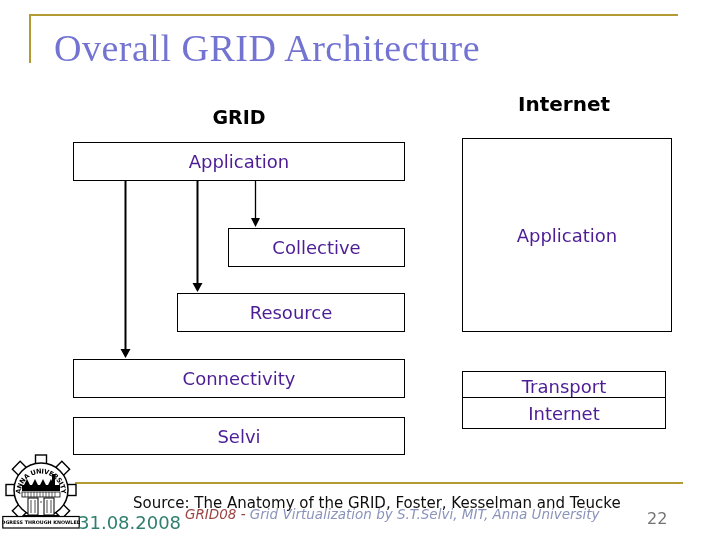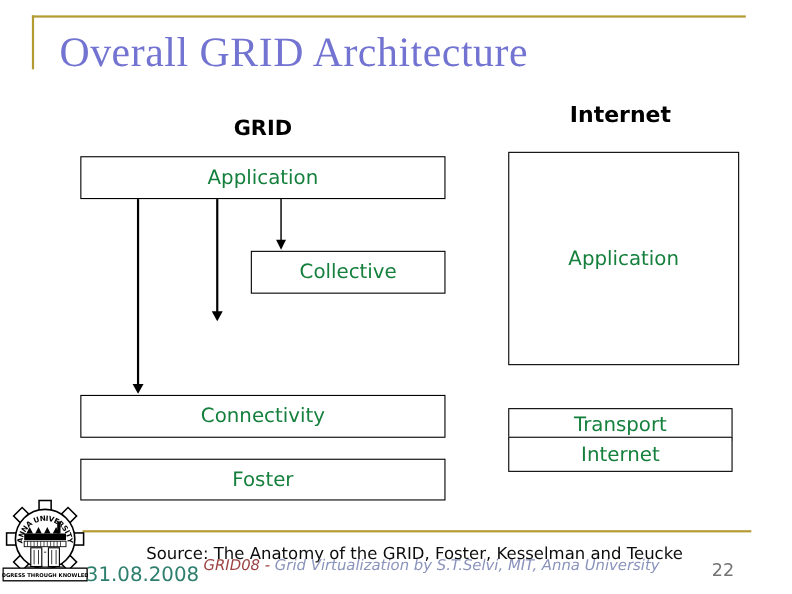--- a/index.html
+++ b/index.html
@@ -22,21 +22,21 @@
   .col-header {
     position:absolute; font-weight:bold; font-size:19px; color:#000;
     text-align:center;
   }
   #grid-header     { left:73px;  top:106px; width:332px; }
   #internet-header { left:462px; top:92px;  width:204px; font-size:20px; }
 
   .box {
     position:absolute; background:#fff; border:1px solid #000;
     display:flex; align-items:center; justify-content:center;
-    font-size:18px; color:#15803d; box-sizing:border-box;
+    font-size:18px; color:#4c1d95; box-sizing:border-box;
   }
   #box-g-app { left:73px;  top:142px; width:332px; height:39px; }
   #box-g-col { left:228px; top:228px; width:177px; height:39px; }
   #box-g-res { left:177px; top:293px; width:228px; height:39px; }
   #box-g-con { left:73px;  top:359px; width:332px; height:39px; }
   #box-g-fab { left:73px;  top:417px; width:332px; height:38px; }
   #box-i-app { left:462px; top:138px; width:210px; height:194px; }
   #box-i-tra { left:462px; top:355px; width:204px; height:30px;margin-top:16px; }
   #box-i-int { left:462px; top:397px; width:204px; height:32px; }
   #box-i-lnk { left:462px; top:428px; width:204px; height:34px; }
@@ -61,22 +61,23 @@
   <div class="gold gold-top"></div>
   <div class="gold gold-left"></div>
 
   <div class="title">Overall GRID Architecture</div>
 
   <div class="col-header" id="grid-header">GRID</div>
   <div class="col-header" id="internet-header">Internet</div>
 
   <div class="box" id="box-g-app">Application</div>
   <div class="box" id="box-g-col">Collective</div>
+  <div class="box" id="box-g-res">Resource</div>
   <div class="box" id="box-g-con">Connectivity</div>
-  <div class="box" id="box-g-fab">Foster</div>
+  <div class="box" id="box-g-fab">Selvi</div>
 
   <div class="box" id="box-i-app">Application</div>
   <div class="box" id="box-i-tra">Transport</div>
   <div class="box" id="box-i-int">Internet</div>
 
   <svg class="arrows" viewBox="0 0 720 540" xmlns="http://www.w3.org/2000/svg">
     <line x1="125.5" y1="181" x2="125.5" y2="350" stroke="#000" stroke-width="2"></line>
     <polygon points="120.5,349 130.5,349 125.5,358" fill="#000"></polygon>
     <line x1="197.5" y1="181" x2="197.5" y2="284" stroke="#000" stroke-width="2"></line>
     <polygon points="192.5,283 202.5,283 197.5,292" fill="#000"></polygon>

